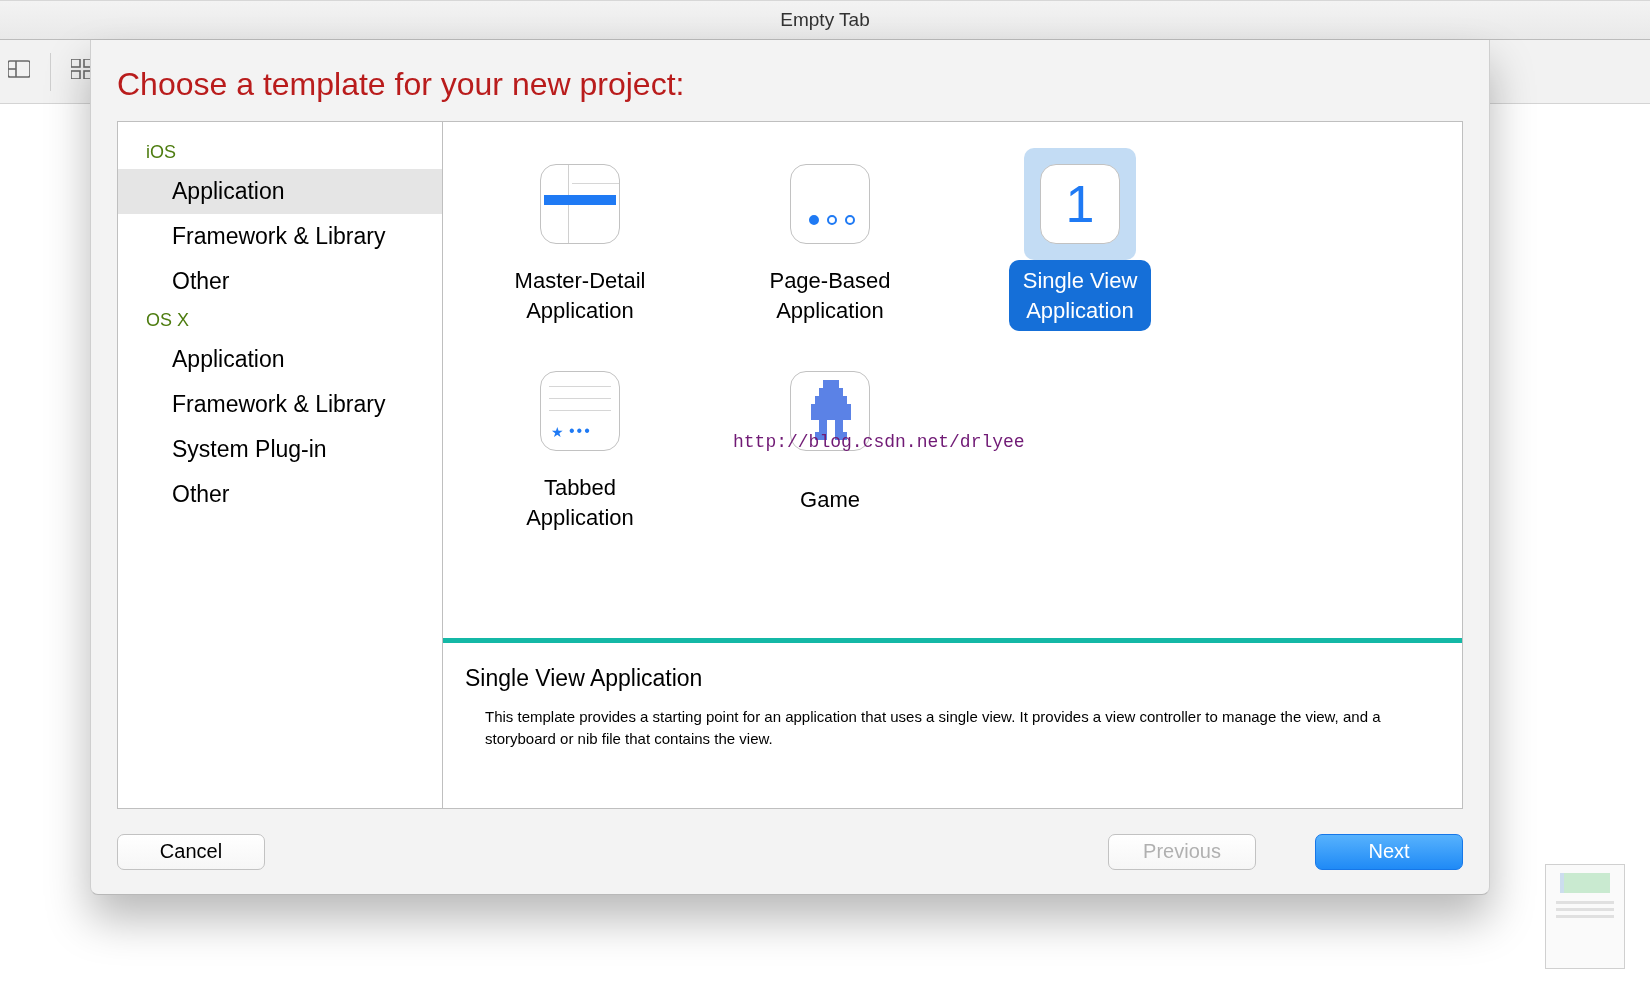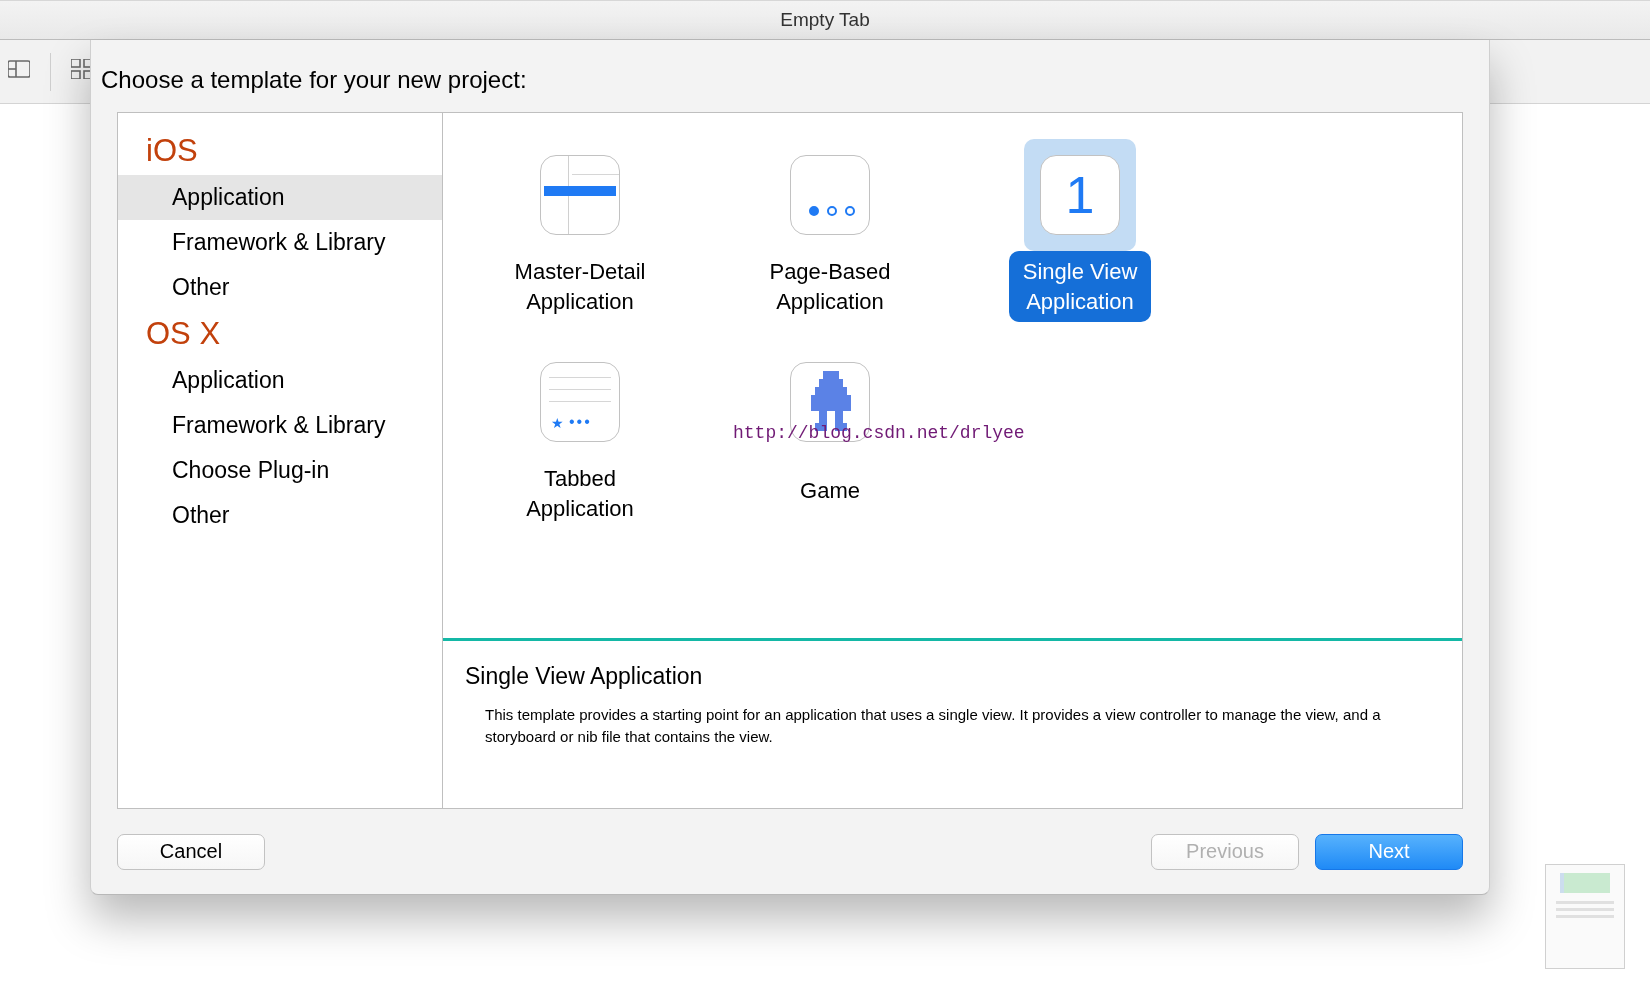--- a/index.html
+++ b/index.html
@@ -68,42 +68,42 @@
     background: #f3f3f3;
     border-left: 1px solid #cfcfcf;
     border-right: 1px solid #cfcfcf;
     border-bottom: 1px solid #b8b8b8;
     border-radius: 0 0 8px 8px;
     box-shadow: 0 24px 45px rgba(0,0,0,0.28);
     display: flex;
     flex-direction: column;
   }
   .sheet-heading {
-    padding: 26px 26px 18px 10px;
-    font-size: 24px;
-    color: #000000;
+    padding: 26px 26px 18px 26px;
+    font-size: 32px;
+    color: #b91c1c;
   }
   .panel {
     margin: 0 26px;
     flex: 1;
     background: #fff;
     border: 1px solid #bfbfbf;
     display: flex;
     overflow: hidden;
   }
   .sidebar {
     width: 325px;
     border-right: 1px solid #bfbfbf;
     padding: 14px 0 10px 0;
     background: #fff;
   }
   .cat-header {
     padding: 6px 10px 6px 28px;
-    font-size: 31px;
-    color: #c2410c;
+    font-size: 18px;
+    color: #4d7c0f;
   }
   .cat-item {
     padding: 9px 10px 9px 54px;
     font-size: 23px;
     color: #000;
     cursor: default;
   }
   .cat-item.selected {
     background: #e5e5e5;
   }
@@ -184,21 +184,21 @@
   .watermark {
     position: absolute;
     left: 290px; top: 310px;
     font-family: "Courier New", monospace;
     font-size: 18px;
     color: #701a75;
     pointer-events: none;
   }
 
   .desc {
-    border-top: 3px solid #14b8a6;
+    border-top: 5px solid #14b8a6;
     padding: 22px 22px 30px 22px;
     background: #fff;
     min-height: 170px;
   }
   .desc h3 {
     font-size: 23px;
     font-weight: 500;
     margin-bottom: 14px;
   }
   .desc p {
@@ -226,20 +226,21 @@
     display: inline-flex;
     align-items: center;
     justify-content: center;
     color: #000;
   }
   .btn.disabled { color: #b0b0b0; margin-left: 21px; }
   .btn.primary {
     border: 1px solid #1677e8;
     background: linear-gradient(#57b2fd,#1f8af6);
     color: #fff;
+    margin-left: 43px;
   }
   .footer .spacer { flex: 1; }
   .footer .right-group { display: flex; gap: 16px; }
 </style>
 </head>
 <body>
 
 <div class="title-bar">
   <span>Empty Tab</span>
 </div>
@@ -278,21 +279,21 @@
 
     <div class="sidebar">
       <div class="cat-header">iOS</div>
       <div class="cat-item selected">Application</div>
       <div class="cat-item">Framework &amp; Library</div>
       <div class="cat-item">Other</div>
 
       <div class="cat-header">OS X</div>
       <div class="cat-item">Application</div>
       <div class="cat-item">Framework &amp; Library</div>
-      <div class="cat-item">Choose Plug-in</div>
+      <div class="cat-item">System Plug-in</div>
       <div class="cat-item">Other</div>
     </div>
 
     <div class="right-panel">
       <div class="templates">
 
         <div class="template">
           <div class="t-icon-wrap">
             <div class="t-icon i-master">
               <div class="split-l"></div>

